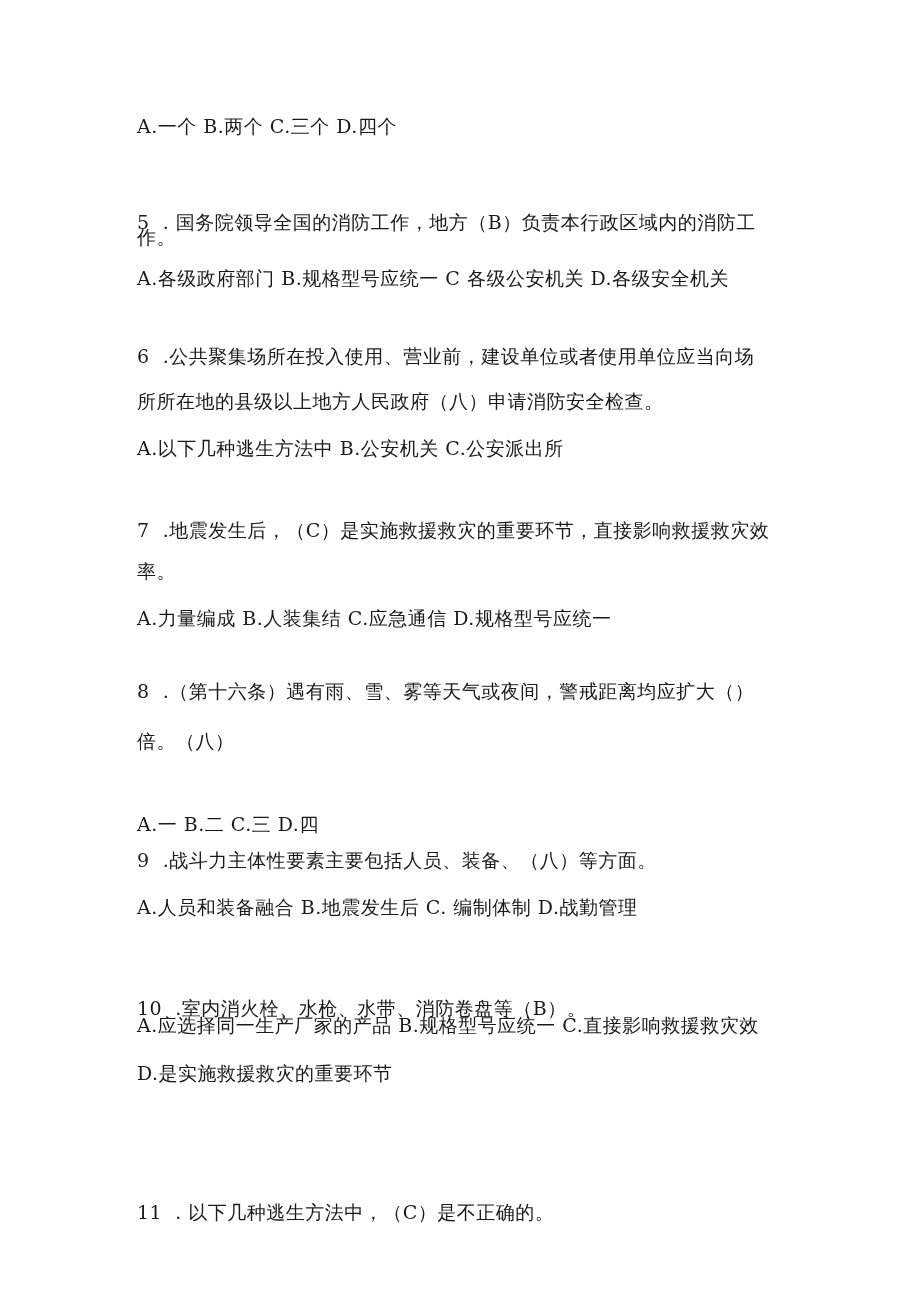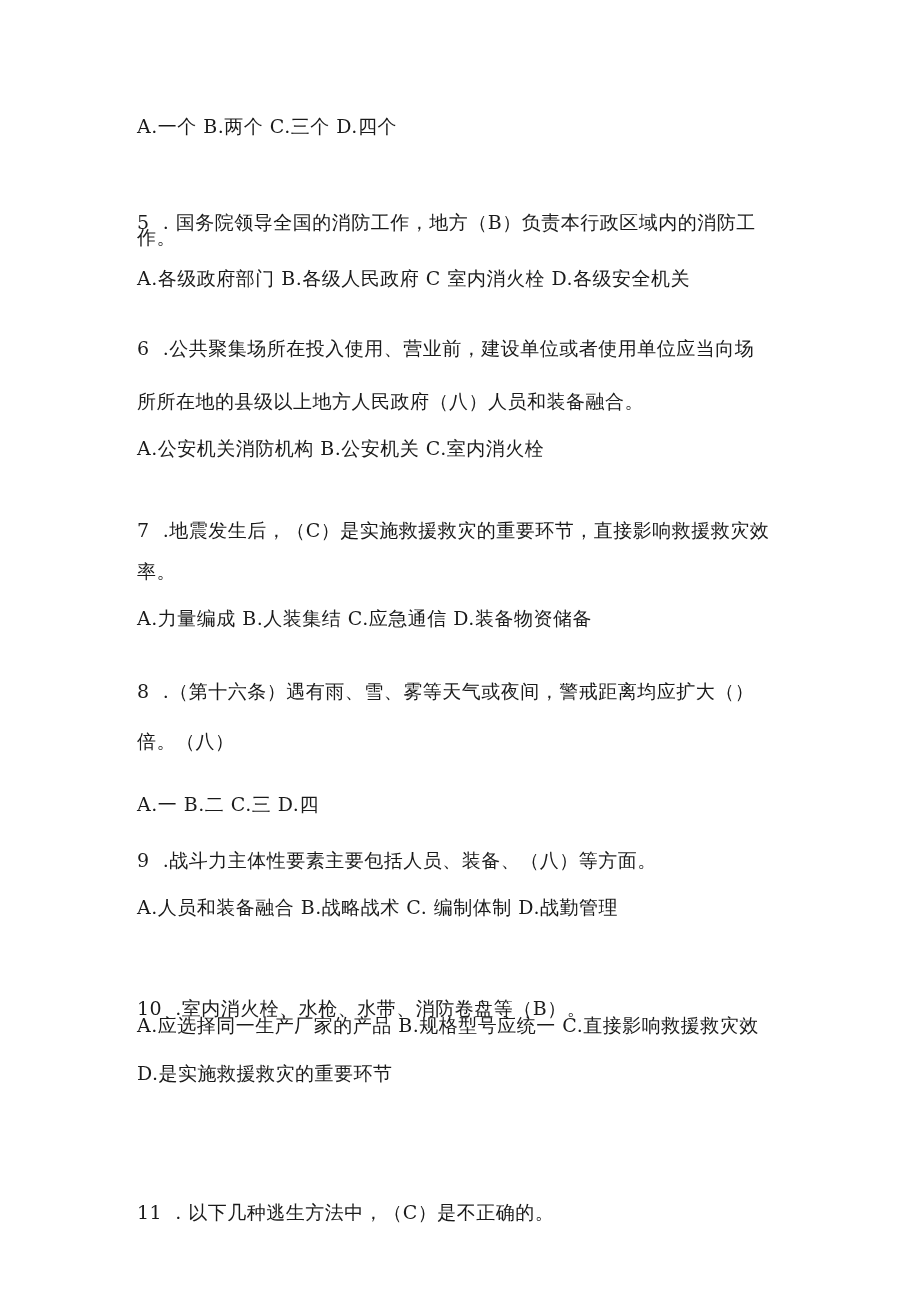--- a/index.html
+++ b/index.html
@@ -24,29 +24,29 @@
       letter-spacing: 0.5px;
     }
   </style>
 </head>
 <body>
 
 <div>
   <div class="line" style="top:114px">A.一个 B.两个 C.三个 D.四个</div>
   <div class="line" style="top:210px">5&nbsp;&nbsp;. 国务院领导全国的消防工作，地方（B）负责本行政区域内的消防工</div>
   <div class="line" style="top:225px">作。</div>
-  <div class="line" style="top:266px">A.各级政府部门 B.各级人民政府 C 室内消火栓 D.各级安全机关</div>
-  <div class="line" style="top:336px">6&nbsp;&nbsp;.公共聚集场所在投入使用、营业前，建设单位或者使用单位应当向场</div>
-  <div class="line" style="top:389px">所所在地的县级以上地方人民政府（八）人员和装备融合。</div>
-  <div class="line" style="top:436px">A.公安机关消防机构 B.公安机关 C.室内消火栓</div>
+  <div class="line" style="top:266px">A.各级政府部门 B.规格型号应统一 C 各级公安机关 D.各级安全机关</div>
+  <div class="line" style="top:344px">6&nbsp;&nbsp;.公共聚集场所在投入使用、营业前，建设单位或者使用单位应当向场</div>
+  <div class="line" style="top:389px">所所在地的县级以上地方人民政府（八）申请消防安全检查。</div>
+  <div class="line" style="top:436px">A.以下几种逃生方法中 B.公安机关 C.公安派出所</div>
   <div class="line" style="top:518px">7&nbsp;&nbsp;.地震发生后，（C）是实施救援救灾的重要环节，直接影响救援救灾效</div>
   <div class="line" style="top:559px">率。</div>
-  <div class="line" style="top:606px">A.力量编成 B.人装集结 C.应急通信 D.装备物资储备</div>
+  <div class="line" style="top:606px">A.力量编成 B.人装集结 C.应急通信 D.规格型号应统一</div>
   <div class="line" style="top:679px">8&nbsp;&nbsp;.（第十六条）遇有雨、雪、雾等天气或夜间，警戒距离均应扩大（）</div>
   <div class="line" style="top:729px">倍。（八）</div>
-  <div class="line" style="top:792px">A.一 B.二 C.三 D.四</div>
+  <div class="line" style="top:812px">A.一 B.二 C.三 D.四</div>
   <div class="line" style="top:848px">9&nbsp;&nbsp;.战斗力主体性要素主要包括人员、装备、（八）等方面。</div>
-  <div class="line" style="top:895px">A.人员和装备融合 B.战略战术 C. 编制体制 D.战勤管理</div>
+  <div class="line" style="top:895px">A.人员和装备融合 B.地震发生后 C. 编制体制 D.战勤管理</div>
   <div class="line" style="top:996px">10&nbsp;&nbsp;.室内消火栓、水枪、水带、消防卷盘等（B）。</div>
   <div class="line" style="top:1013px">A.应选择同一生产厂家的产品 B.规格型号应统一 C.直接影响救援救灾效</div>
   <div class="line" style="top:1061px">D.是实施救援救灾的重要环节</div>
   <div class="line" style="top:1200px">11&nbsp;&nbsp;. 以下几种逃生方法中，（C）是不正确的。</div>
 </div>
 
 </body></html>

